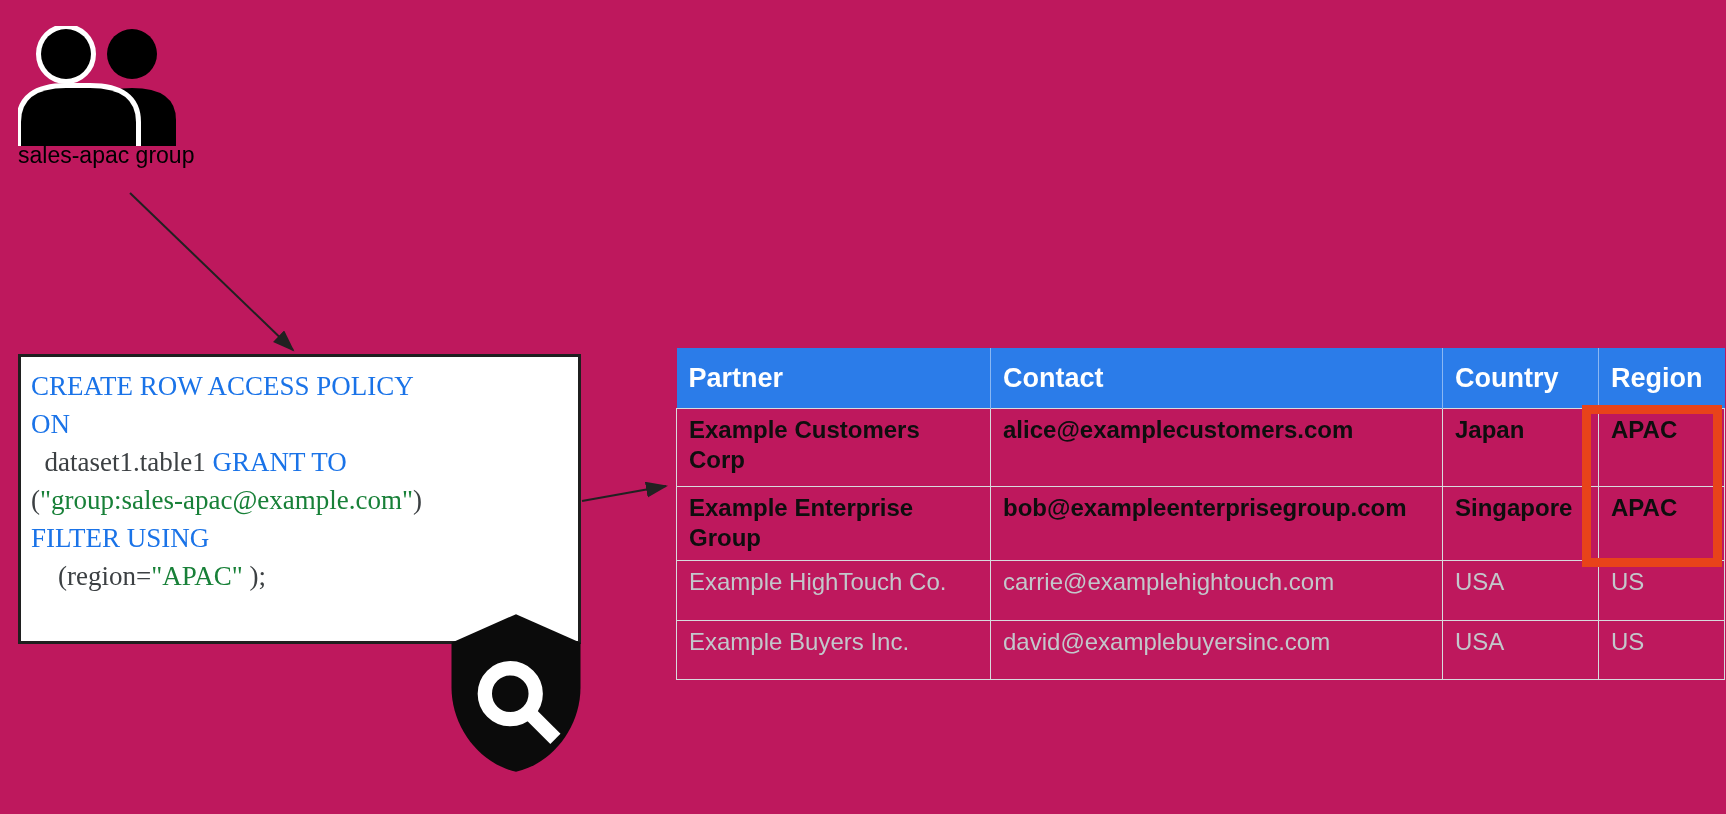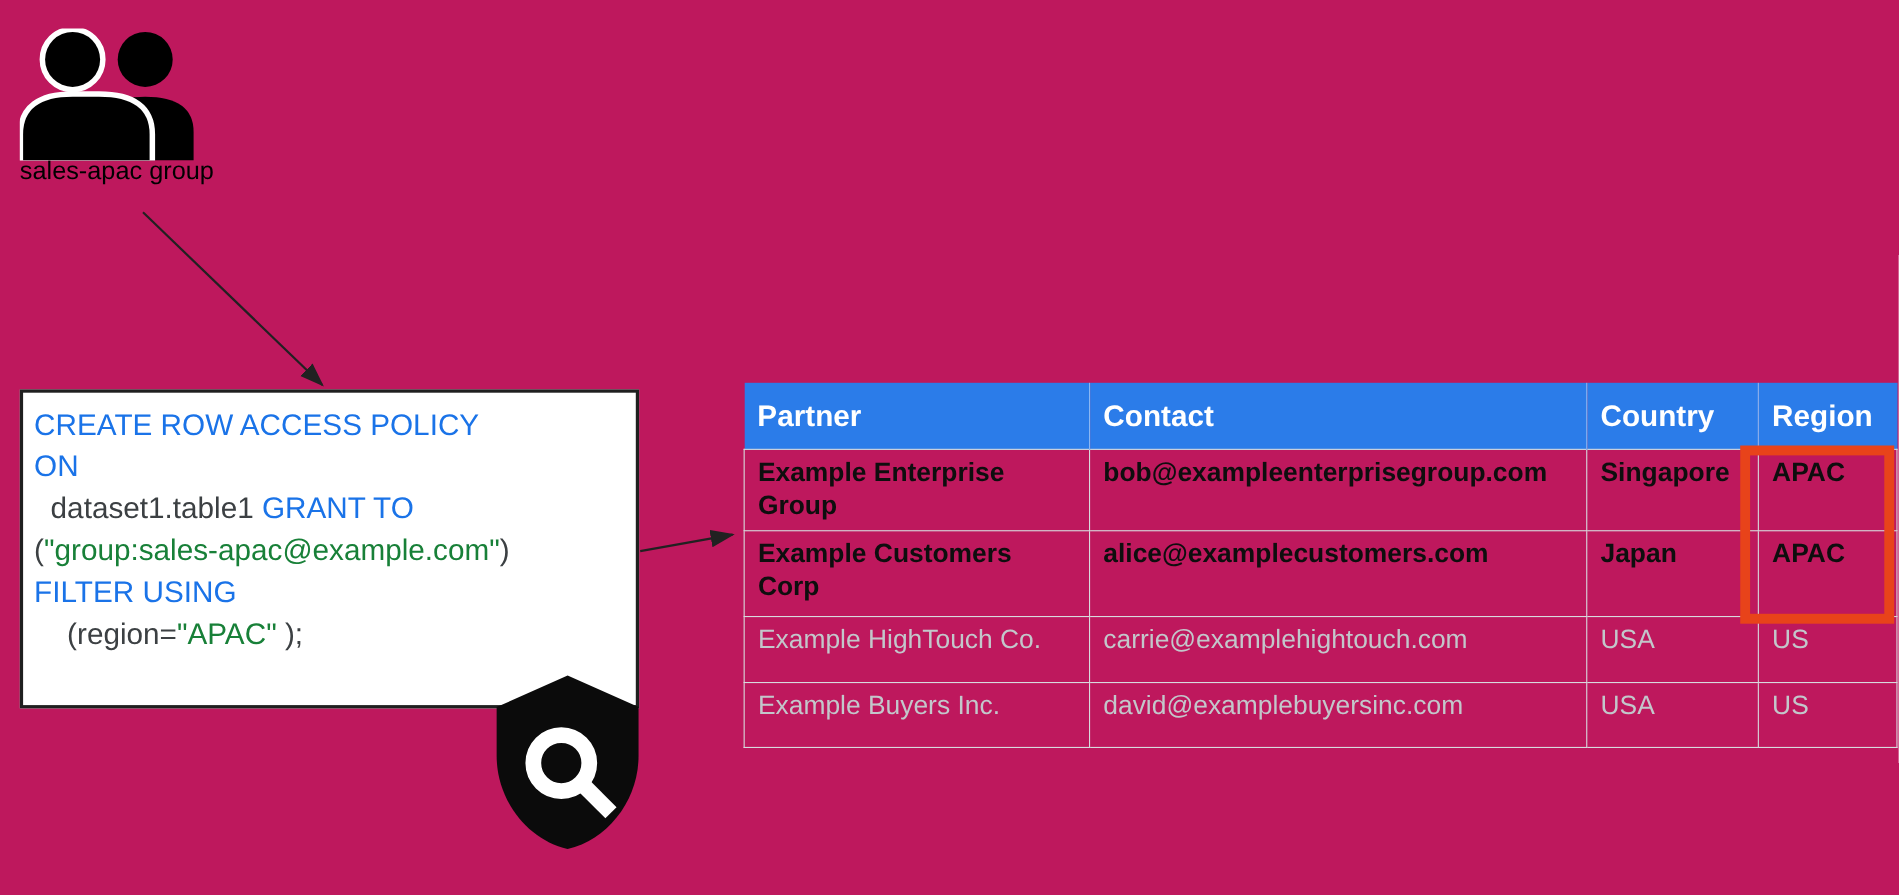--- a/index.html
+++ b/index.html
@@ -9,21 +9,21 @@
   
   #group-icon{position:absolute;left:18px;top:26px;width:172px;height:120px;}
   #group-label{position:absolute;left:18px;top:142px;font-size:23px;color:#000;white-space:nowrap;}
 
   
   #arrows{position:absolute;left:0;top:0;width:1726px;height:814px;pointer-events:none;}
 
   
   #policy-box{position:absolute;left:18px;top:354px;width:563px;height:290px;
     border:3px solid #1f1f1f;background:#fff;box-sizing:border-box;}
-  #policy-code{padding:10px 0 0 10px;font-family:Liberation Sans, sans-serif;
+  #policy-code{padding:10px 0 0 10px;font-family:Liberation Serif, serif;
     font-size:27px;line-height:38px;}
   .code-line{white-space:pre;}
   .tok-kw{color:var(--tok-kw,#1A73E8);}
   .tok-plain{color:var(--tok-plain,#3C4043);}
   .tok-str{color:var(--tok-str,#188038);}
 
   
   #shield{position:absolute;left:430px;top:592px;width:172px;height:202px;z-index:5;}
 
   
@@ -101,30 +101,30 @@
         </colgroup>
       <thead>
         <tr>
           <th>Partner</th>
           <th>Contact</th>
           <th>Country</th>
           <th>Region</th>
         </tr>
       </thead>
       <tbody>
+        <tr class="granted r1">
+          <td>Example Customers Corp</td>
+          <td>alice@examplecustomers.com</td>
+          <td>Japan</td>
+          <td>APAC</td>
+        </tr>
         <tr class="granted r2">
           <td>Example Enterprise Group</td>
           <td>bob@exampleenterprisegroup.com</td>
           <td>Singapore</td>
-          <td>APAC</td>
-        </tr>
-        <tr class="granted r1">
-          <td>Example Customers Corp</td>
-          <td>alice@examplecustomers.com</td>
-          <td>Japan</td>
           <td>APAC</td>
         </tr>
         <tr class="filtered r3">
           <td>Example HighTouch Co.</td>
           <td>carrie@examplehightouch.com</td>
           <td>USA</td>
           <td>US</td>
         </tr>
         <tr class="filtered r4">
           <td>Example Buyers Inc.</td>

